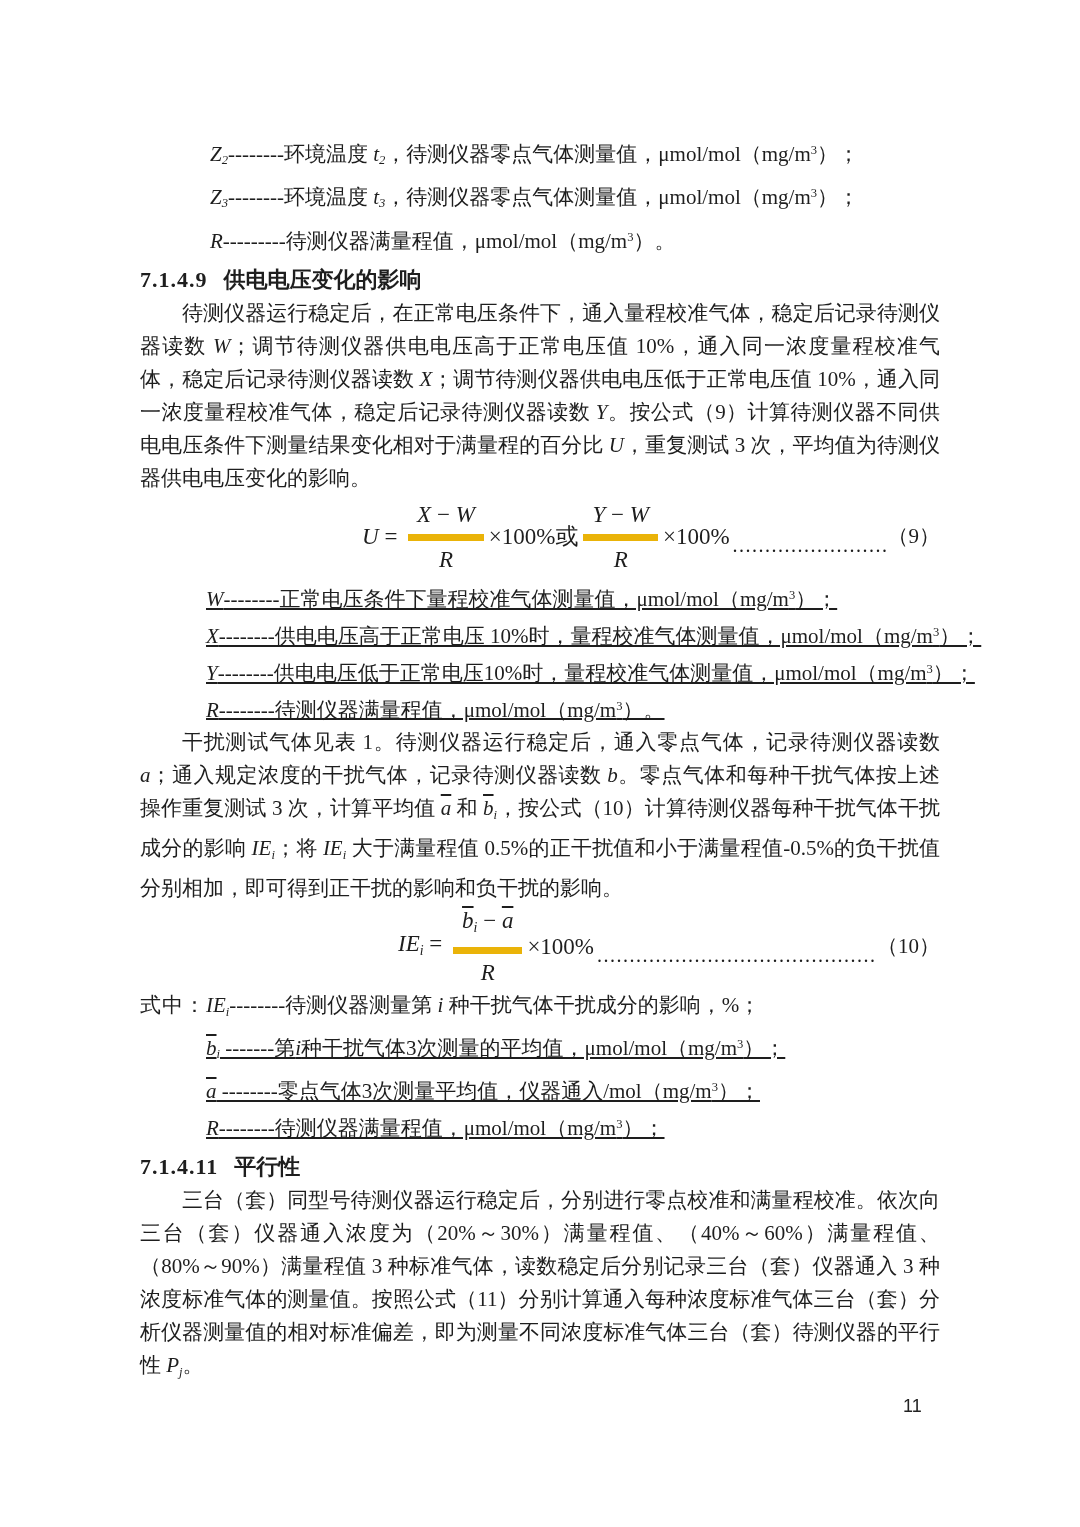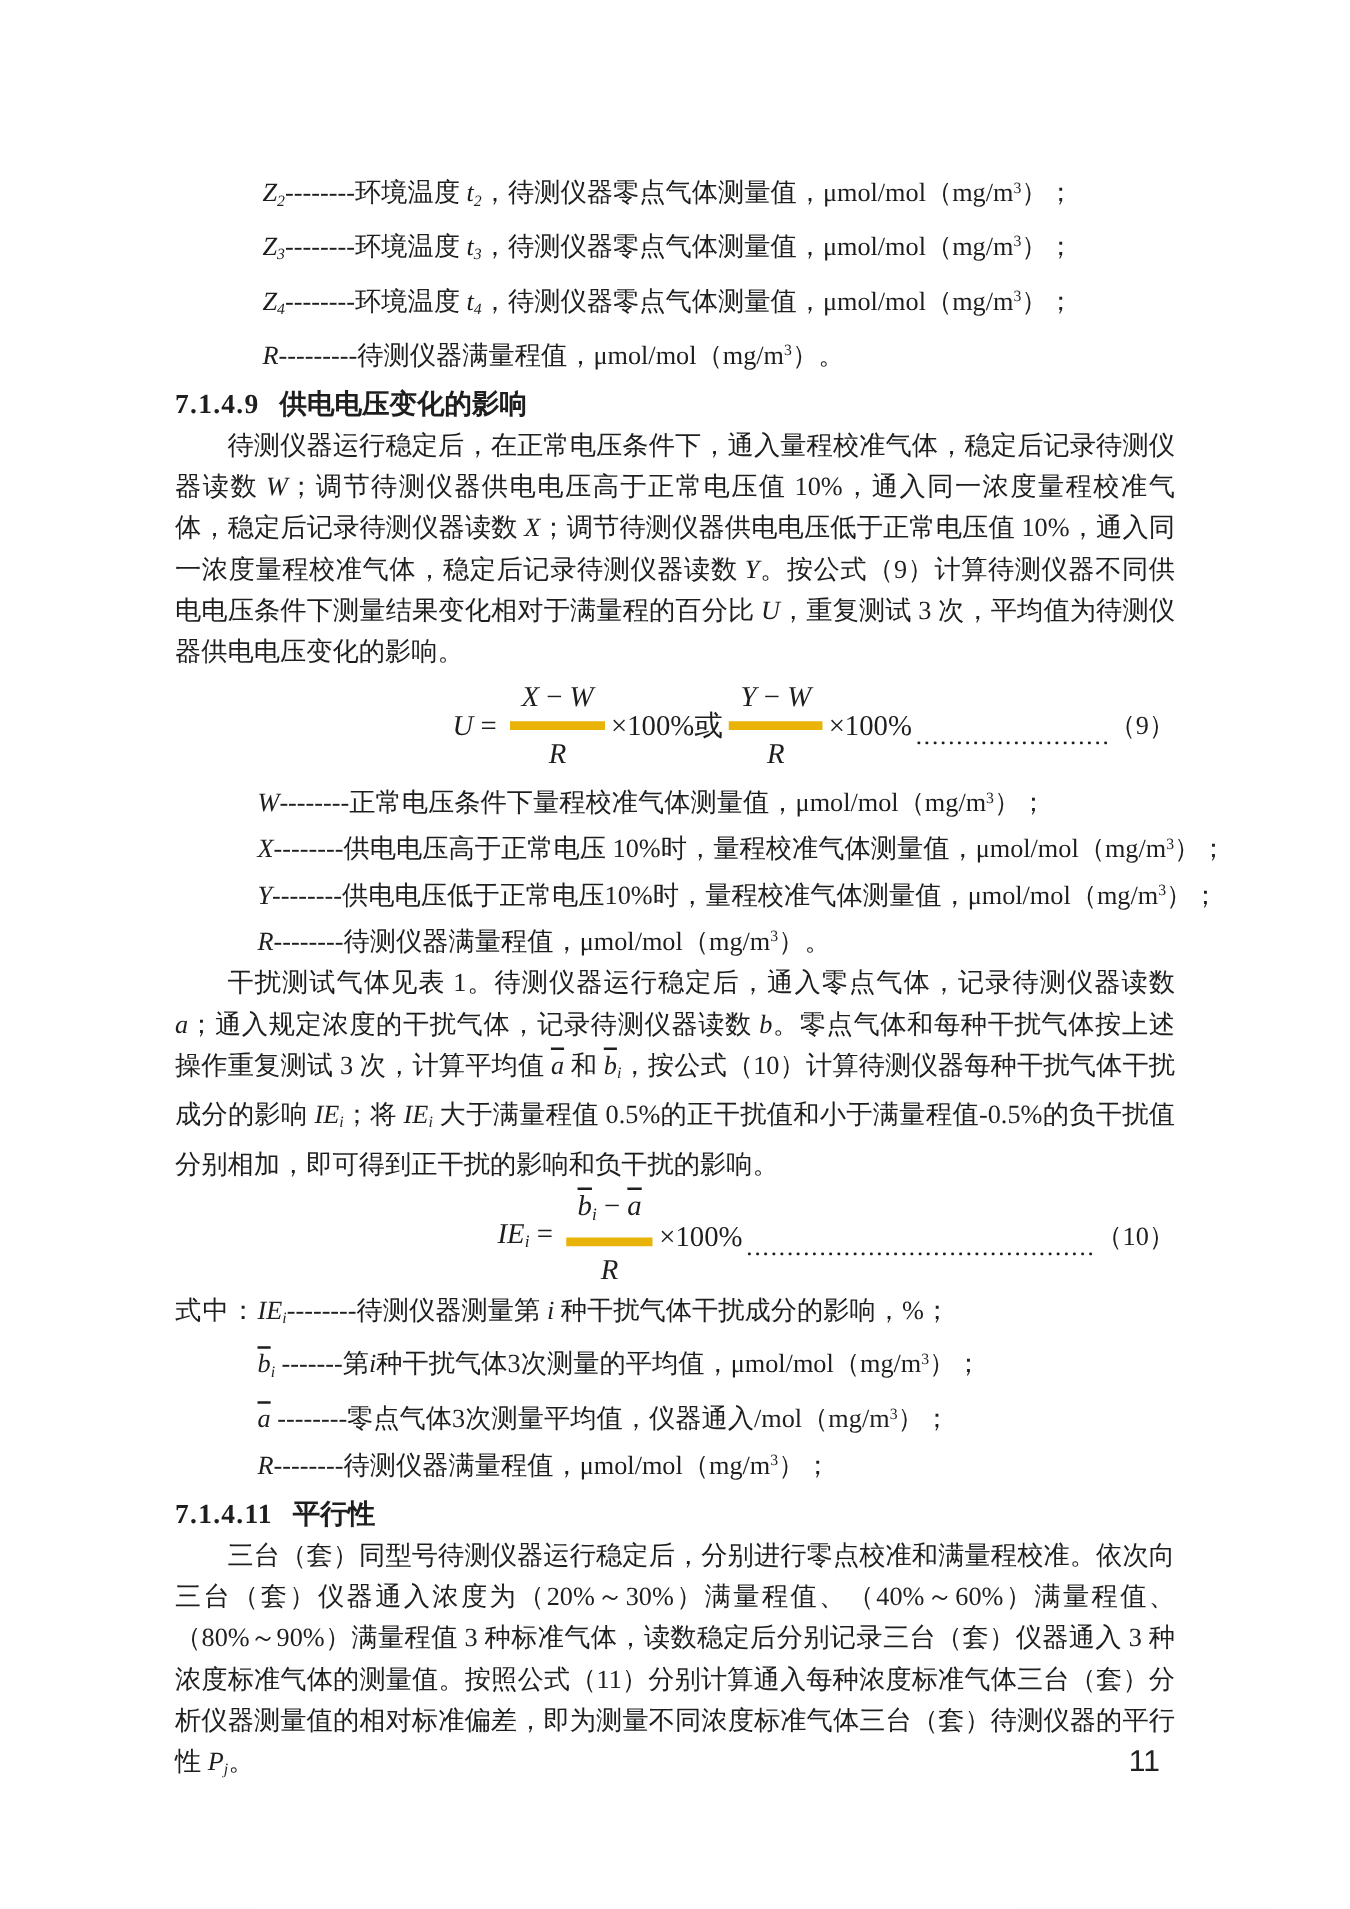--- a/index.html
+++ b/index.html
@@ -16,21 +16,21 @@
     position: absolute;
     left: 140px;
     top: 134px;
     width: 800px;
     font-size: 21px;
     line-height: 33px;
   }
   
   .def-line { line-height: 33px; white-space: nowrap; }
   .carryover .def-line { padding-left: 70px; }
-  .where-line.indent { padding-left: 66px; }
+  .where-line.indent { padding-left: 66px; text-decoration: underline; }
   .where-label { letter-spacing: 1px; }
   
   .heading {
     font-family: Liberation Serif, serif;
     font-weight: bold;
     font-size: 22px;
     line-height: 34px;
     margin-top: 5px;
   }
   .heading .h-num { margin-right: 16px; letter-spacing: 1px; }
@@ -74,34 +74,33 @@
     top: 9px;
     padding: 0 3px;
   }
   .f-label { flex: 0 0 auto; font-size: 21px; }
   
   .page-number {
     position: absolute;
     top: 1396px;
     left: 903px;
     font-family: "Liberation Sans", "DejaVu Sans", sans-serif;
-    font-size: 24px;
+    font-size: 18px;
     color: #222;
   }
 </style>
 </head>
 <body>
 
 <div class="page">
   <div class="content">
 
     <div class="carryover">
       <div class="def-line"><span class="seg-i">Z</span><span class="seg-isub">2</span><span>--------环境温度 </span><span class="seg-i">t</span><span class="seg-isub">2</span><span>，待测仪器零点气体测量值，μmol/mol（mg/m</span><span class="seg-sup">3</span><span>）；</span></div>
       <div class="def-line"><span class="seg-i">Z</span><span class="seg-isub">3</span><span>--------环境温度 </span><span class="seg-i">t</span><span class="seg-isub">3</span><span>，待测仪器零点气体测量值，μmol/mol（mg/m</span><span class="seg-sup">3</span><span>）；</span></div>
-      <div class="def-line"><span class="seg-i">Z</span><span class="seg-isub">4</span><span>--------环境温度 </span><span class="seg-i">t</span><span class="seg-isub">4</span><span>，待测仪器零点气体测量值，μmol/mol（mg/m</span><span class="seg-sup">3</span><span>）；</span></div>
       <div class="def-line"><span class="seg-i">R</span><span>---------待测仪器满量程值，μmol/mol（mg/m</span><span class="seg-sup">3</span><span>）。</span></div>
     </div>
 
     <div class="heading">
       <span class="h-num">7.1.4.9</span><span class="h-title">供电电压变化的影响</span>
     </div>
     <p class="para"><span>待测仪器运行稳定后，在正常电压条件下，通入量程校准气体，稳定后记录待测仪器读数 </span><span class="seg-i">W</span><span>；调节待测仪器供电电压高于正常电压值 10%，通入同一浓度量程校准气体，稳定后记录待测仪器读数 </span><span class="seg-i">X</span><span>；调节待测仪器供电电压低于正常电压值 10%，通入同一浓度量程校准气体，稳定后记录待测仪器读数 </span><span class="seg-i">Y</span><span>。按公式（9）计算待测仪器不同供电电压条件下测量结果变化相对于满量程的百分比 </span><span class="seg-i">U</span><span>，重复测试 3 次，平均值为待测仪器供电电压变化的影响。</span></p>
 
     <div class="formula-row">
       <span class="f-spacer-9"></span>

